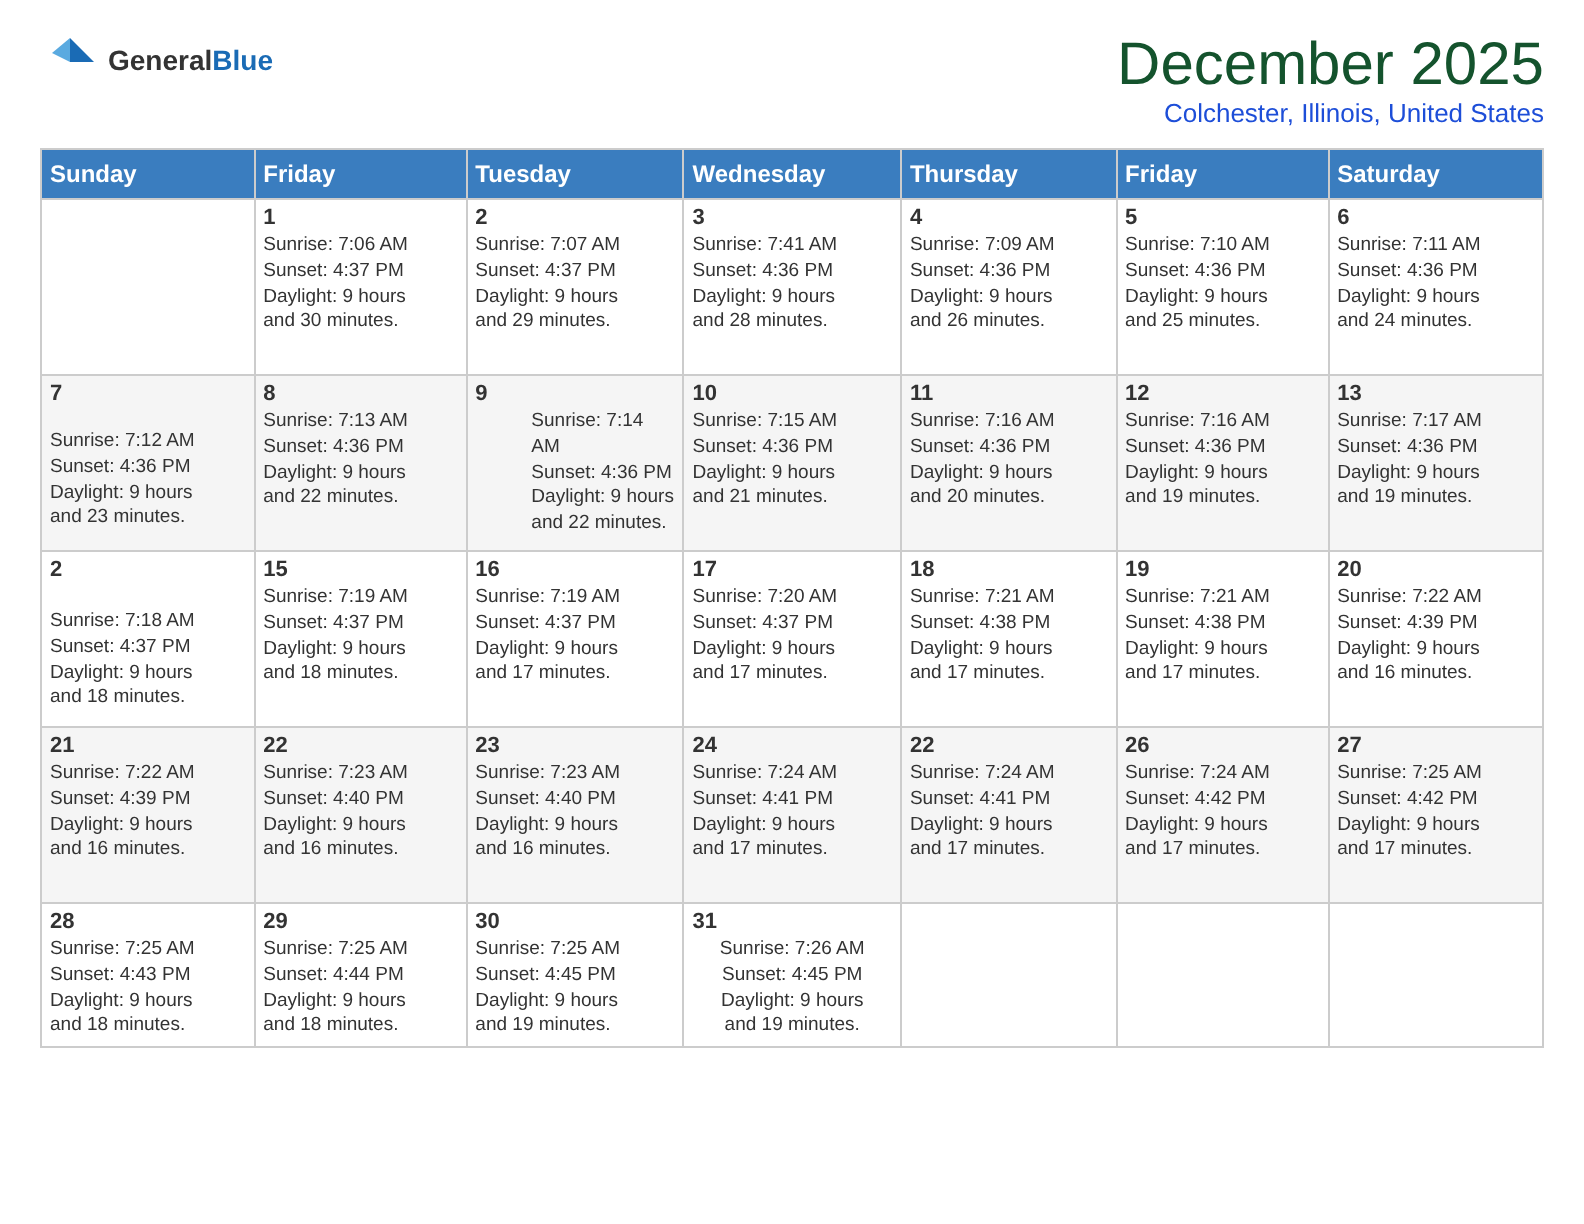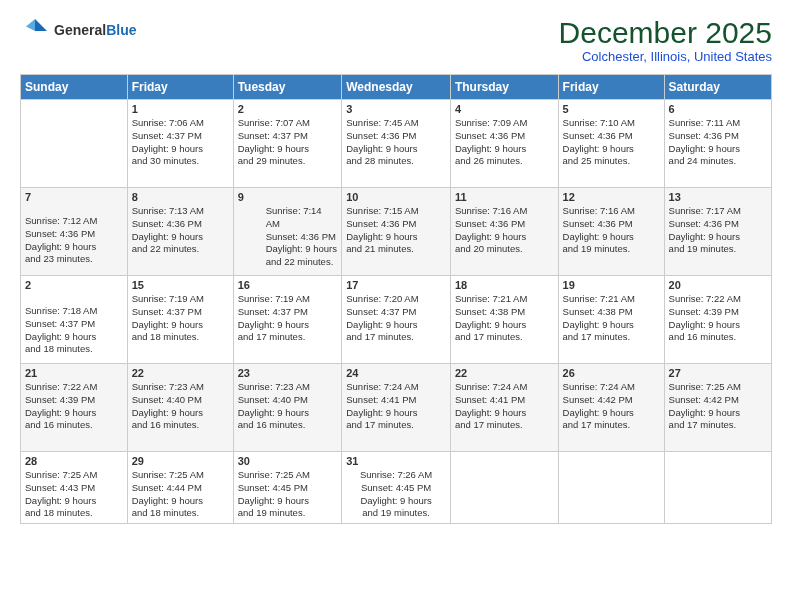--- a/index.html
+++ b/index.html
@@ -147,21 +147,21 @@
           </td>
           <td>
             <div class="day-num">2</div>
             <div class="day-info" style="white-space: pre-line;">Sunrise: 7:07 AM
 Sunset: 4:37 PM
 Daylight: 9 hours
 and 29 minutes.</div>
           </td>
           <td>
             <div class="day-num">3</div>
-            <div class="day-info" style="white-space: pre-line;">Sunrise: 7:45 AM
+            <div class="day-info" style="white-space: pre-line;">Sunrise: 7:41 AM
 Sunset: 4:36 PM
 Daylight: 9 hours
 and 28 minutes.</div>
           </td>
           <td>
             <div class="day-num">4</div>
             <div class="day-info" style="white-space: pre-line;">Sunrise: 7:09 AM
 Sunset: 4:36 PM
 Daylight: 9 hours
 and 26 minutes.</div>

